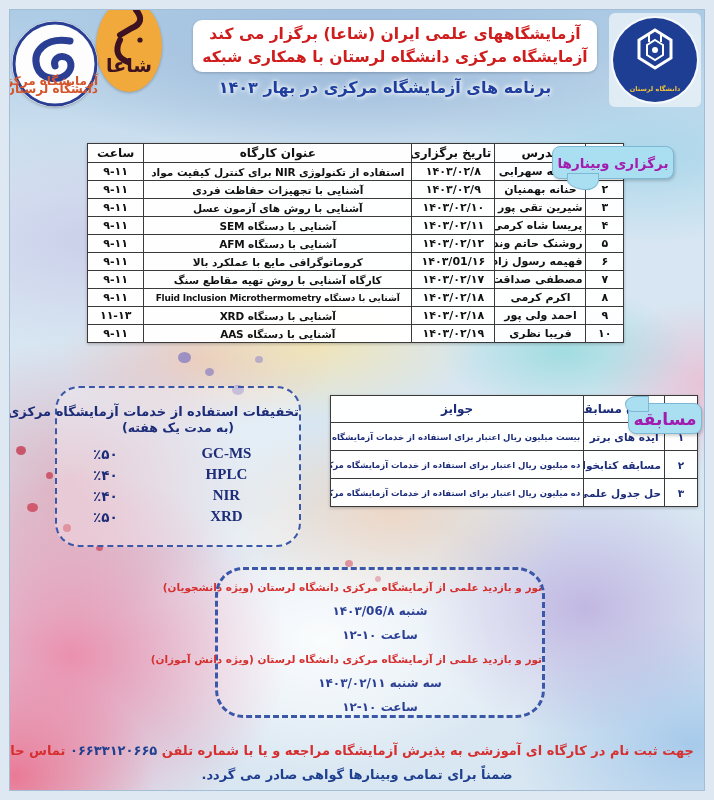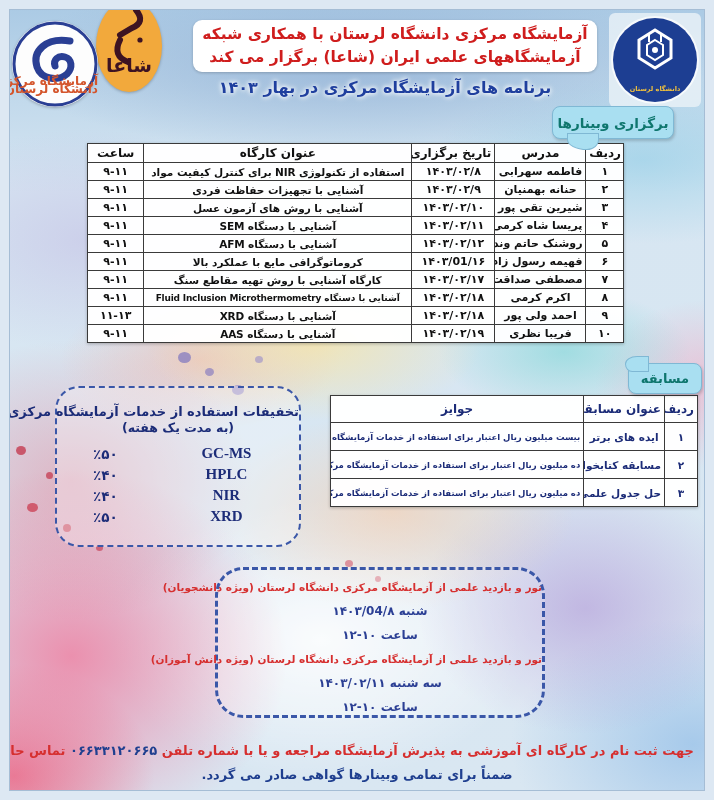--- a/index.html
+++ b/index.html
@@ -40,26 +40,26 @@
     background:rgba(235,242,248,0.8);border-radius:6px;display:flex;align-items:center;justify-content:center;}
   .uni-badge{position:relative;width:84px;height:84px;border-radius:50%;background:#1d3e92;box-shadow:0 0 0 2px rgba(255,255,255,0.7);}
   .uni-badge .uni-text{position:absolute;bottom:9px;left:0;width:100%;text-align:center;color:#f2c23c;font-size:6.5px;font-weight:bold;white-space:nowrap;}
   .shaa-logo{position:absolute;left:96px;top:0;width:66px;height:92px;background:#f2a93c;border-radius:50%;
     box-shadow:0 1px 3px rgba(0,0,0,0.25);display:flex;align-items:center;justify-content:center;z-index:5;}
   .lab-logo{position:absolute;left:12px;top:21px;width:86px;height:86px;border-radius:50%;background:#fdfdfd;
     box-shadow:0 1px 3px rgba(0,0,0,0.25);z-index:5;}
   .lab-logo .lab-text{position:absolute;bottom:14px;left:0;width:100%;text-align:center;color:#d4552c;font-size:12px;font-weight:bold;line-height:8px;white-space:nowrap;}
 
   
-  .tab{position:absolute;background:#a9dff1;border:1px solid #7fb8d4;border-radius:8px;color:#0f766e;font-weight:bold;
-    display:flex;align-items:center;justify-content:center;box-shadow:1px 2px 3px rgba(0,0,0,0.18);z-index:6;white-space:nowrap;}
+  .tab{position:absolute;background:#a9dff1;border:1px solid #7fb8d4;border-radius:8px;color:#a21caf;font-weight:bold;
+    display:flex;align-items:center;justify-content:center;box-shadow:1px 2px 3px rgba(0,0,0,0.18);z-index:6;white-space:nowrap;margin-top:40px;}
   .tab .curl{position:absolute;width:30px;height:15px;background:#a9dff1;border:1px solid #7fb8d4;z-index:-1;}
   #webinars-tab{left:552px;top:106px;width:120px;height:31px;font-size:13.5px;}
   #webinars-tab .curl{left:14px;bottom:-12px;border-radius:0 0 60% 100%/0 0 100% 100%;}
-  #contest-tab{left:628px;top:363px;width:72px;height:29px;font-size:13px;}
+  #contest-tab{left:628px;top:363px;width:72px;height:29px;font-size:17px;}
   #contest-tab .curl{left:-4px;top:-8px;width:22px;height:14px;border-radius:100% 0 0 60%/100% 0 0 100%;}
 
   
   table{border-collapse:collapse;direction:rtl;background:rgba(255,255,255,0.97);box-shadow:0 1px 3px rgba(0,0,0,0.25);table-layout:fixed;}
   td,th{border:1px solid #3a3a3a;padding:0 3px;white-space:nowrap;overflow:hidden;text-align:center;}
   #webinar-table{position:absolute;left:87px;top:143px;width:537px;z-index:5;}
   #webinar-table th{font-size:12px;height:18px;color:#111;text-align:center;}
   #webinar-table td{font-size:11px;height:17px;font-weight:bold;color:#111;}
   #webinar-table td.t-title{font-size:10.5px;letter-spacing:-0.2px;}
   #webinar-table td.t-title.long{font-size:9px;}
@@ -103,22 +103,22 @@
   <div class="dot" style="left:255px;top:356px;width:8px;height:7px;background:#978cc9;opacity:.6"></div>
   <div class="dot" style="left:16px;top:446px;width:10px;height:9px;background:#c43b50;opacity:.8"></div>
   <div class="dot" style="left:46px;top:472px;width:7px;height:7px;background:#c43b50;opacity:.75"></div>
   <div class="dot" style="left:27px;top:503px;width:11px;height:9px;background:#cc4458;opacity:.8"></div>
   <div class="dot" style="left:63px;top:524px;width:8px;height:8px;background:#cc4458;opacity:.7"></div>
   <div class="dot" style="left:96px;top:545px;width:7px;height:6px;background:#c43b50;opacity:.65"></div>
   <div class="dot" style="left:345px;top:560px;width:8px;height:7px;background:#d45a6e;opacity:.6"></div>
   <div class="dot" style="left:375px;top:576px;width:6px;height:6px;background:#d45a6e;opacity:.55"></div>
 
   <div class="title-box">
+    <div class="title-line">آزمایشگاههای علمی ایران (شاعا) برگزار می کند</div>
     <div class="title-line">آزمایشگاه مرکزی دانشگاه لرستان با همکاری شبکه</div>
-    <div class="title-line">آزمایشگاههای علمی ایران (شاعا) برگزار می کند</div>
   </div>
   <div class="subtitle">برنامه های آزمایشگاه مرکزی در بهار ۱۴۰۳</div>
 
   <div class="uni-logo">
     <div class="uni-badge">
       <svg width="84" height="84" viewBox="0 0 84 84" aria-hidden="true">
         <g stroke="#ffffff" fill="none" stroke-width="3">
           <path d="M42 12 L58 22 V40 L42 50 L26 40 V22 Z"></path>
           <path d="M42 22 L50 27 V37 L42 42 L34 37 V27 Z" stroke-width="2"></path>
           <line x1="36" y1="16" x2="36" y2="24" stroke-width="2"></line>
@@ -301,21 +301,21 @@
       </div>
       <div class="disc-row">
         <span class="disc-service">XRD</span>
         <span class="disc-percent" dir="ltr">٪۵۰</span>
       </div>
     </div>
   </div>
 
   <div id="tour-box">
     <p class="tour-title">تور و بازدید علمی از آزمایشگاه مرکزی دانشگاه لرستان (ویژه دانشجویان)</p>
-    <p class="tour-date">شنبه  ۱۴۰۳/04/۸</p>
+    <p class="tour-date">شنبه  ۱۴۰۳/06/۸</p>
     <p class="tour-date">ساعت ۱۰-۱۲</p>
     <p class="tour-title">تور و بازدید علمی از آزمایشگاه مرکزی دانشگاه لرستان (ویژه دانش آموزان)</p>
     <p class="tour-date">سه شنبه ۱۴۰۳/۰۲/۱۱</p>
     <p class="tour-date">ساعت ۱۰-۱۲</p>
   </div>
 
   <div id="footer">
     <p class="foot-red"><span>جهت ثبت نام در کارگاه ای آموزشی به پذیرش آزمایشگاه مراجعه و یا با شماره تلفن </span><span class="foot-blue">۰۶۶۳۳۱۲۰۶۶۵</span><span> تماس حاصل فرمایید.</span></p>
     <p class="foot-blue">ضمناً برای تمامی وبینارها گواهی صادر می گردد.</p>
   </div>

